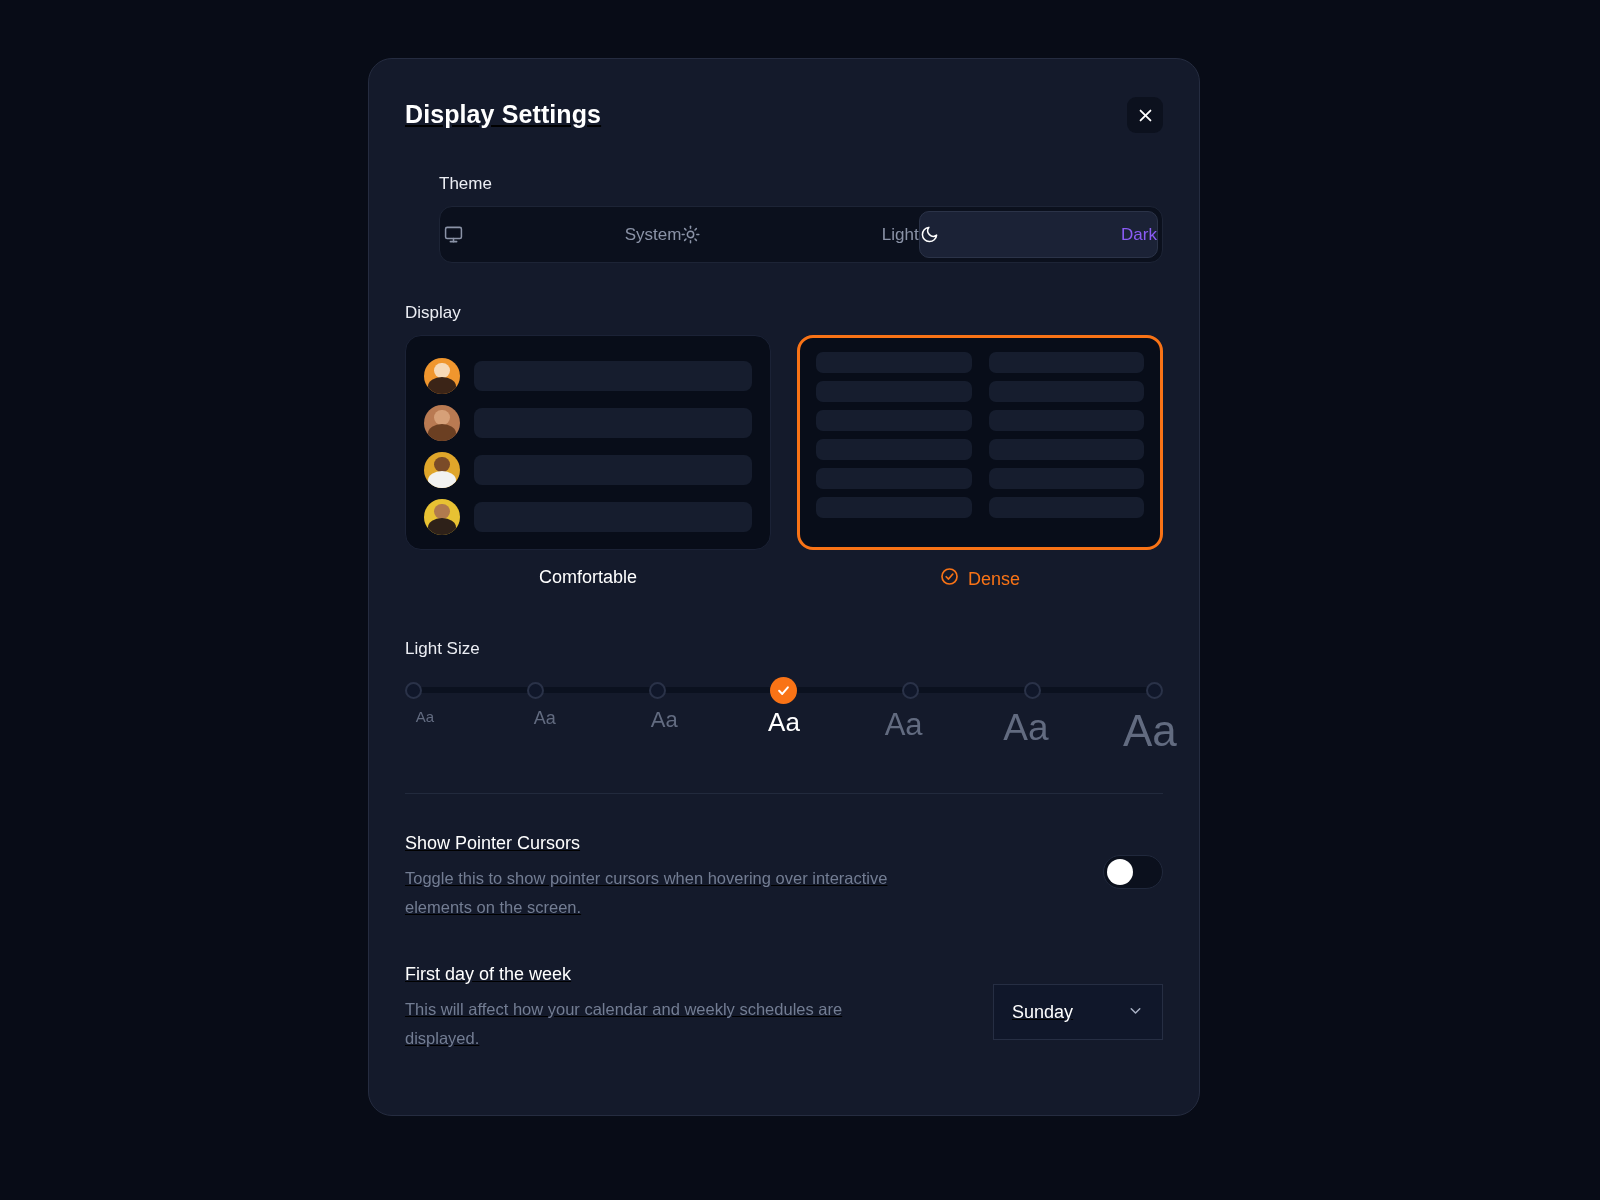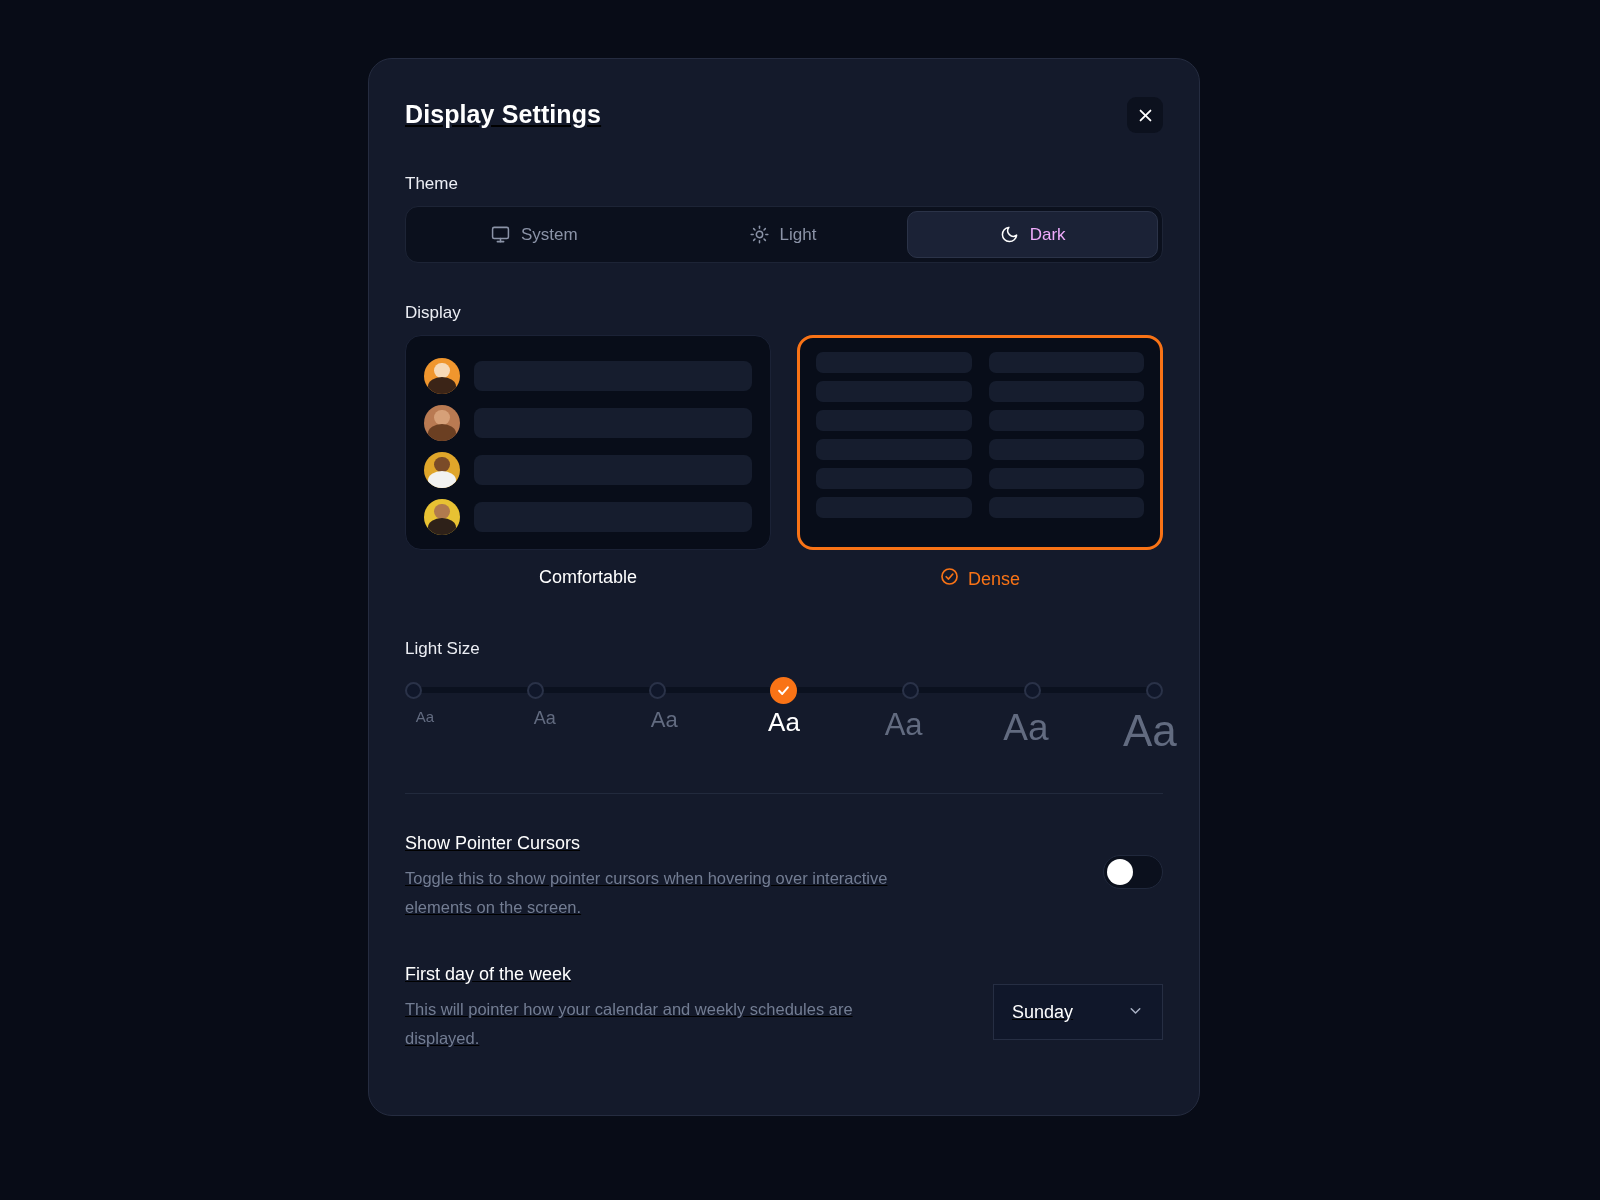--- a/index.html
+++ b/index.html
@@ -63,47 +63,47 @@
   .close-btn svg { display: block; }
 
   
   .section-label {
     font-size: 17px;
     color: #eceef4;
     margin-bottom: 12px;
     font-weight: normal;
   }
 
-  .block-theme { margin-top: 33px; }
+  .block-theme { margin-top: 33px; margin-left: 34px; }
 
   
   .theme-seg {
     display: flex;
     background: #0b101d;
     border-radius: 13px;
     padding: 4px;
     height: 57px;
     border: 1px solid #1d2436;
   }
 
   .theme-opt {
     flex: 1;
     display: flex;
     align-items: center;
-    justify-content: center;
+    justify-content: space-between;
     gap: 11px;
     border-radius: 10px;
     font-size: 17px;
     color: #8b93a7;
     cursor: pointer;
     user-select: none;
   }
   .theme-opt.active {
     background: #1b2236;
-    color: #f0abfc;
+    color: #8b5cf6;
     border: 1px solid #2b3348;
   }
   .theme-opt.active .ticon { color: #ffffff; }
   .ticon { color: #8b93a7; display: flex; align-items: center; }
 
   
   .block-density { margin-top: 40px; }
 
   .density-row {
     display: flex;
@@ -476,21 +476,21 @@
         <div class="set-desc">Toggle this to show pointer cursors when hovering over interactive elements on the screen.</div>
       </div>
       <div class="toggle">
         <div class="knob"></div>
       </div>
     </div>
 
     <div class="set-row row-week">
       <div>
         <div class="set-title">First day of the week</div>
-        <div class="set-desc">This will pointer how your calendar and weekly schedules are displayed.</div>
+        <div class="set-desc">This will affect how your calendar and weekly schedules are displayed.</div>
       </div>
       <div class="select">
         <span class="select-value">Sunday</span>
         <span>
           <svg width="17" height="17" viewBox="0 0 24 24" fill="none" stroke="#a9b1c4" stroke-width="2.1" stroke-linecap="round" stroke-linejoin="round">
             <polyline points="6,9.5 12,15.5 18,9.5"></polyline>
           </svg>
         </span>
       </div>
     </div>

